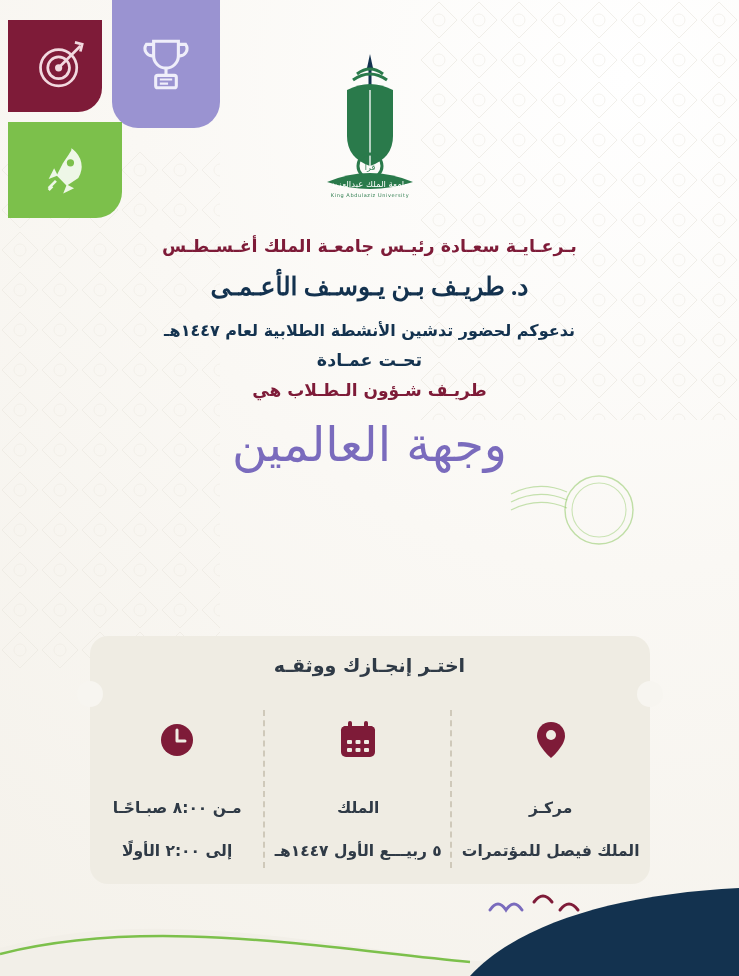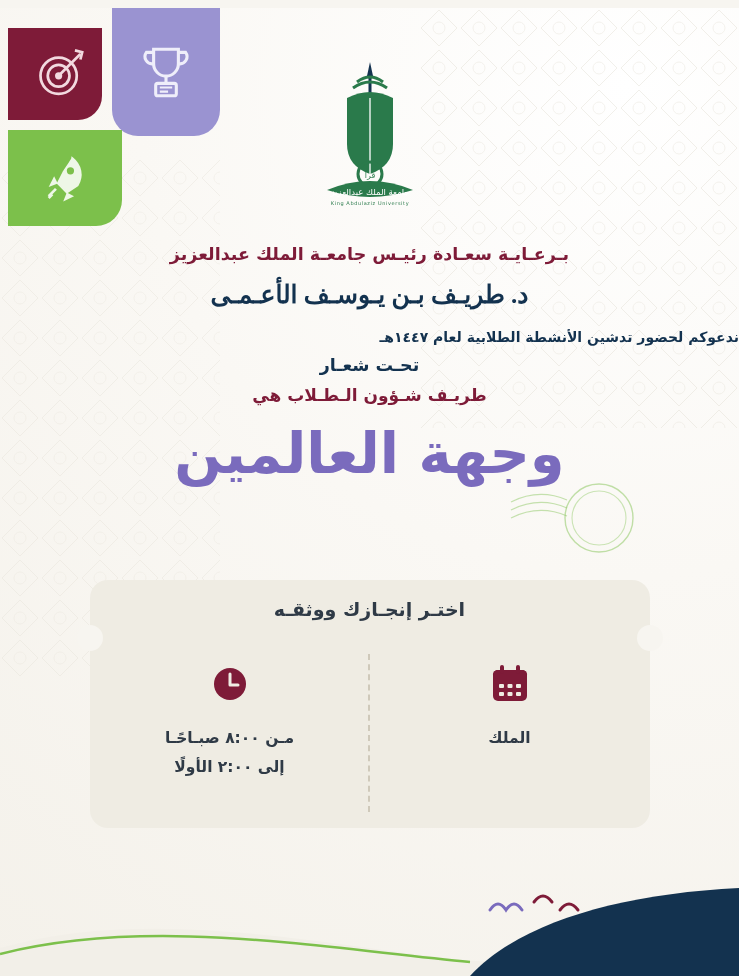--- a/index.html
+++ b/index.html
@@ -14,21 +14,20 @@
     font-family: "DejaVu Sans", "Liberation Sans", sans-serif;
     position: relative;
   }
 
   #poster {
     position: absolute;
     inset: 0;
     background:
       radial-gradient(circle at 85% 8%, #ffffff 0%, #faf8f4 45%, #f4f1ea 100%);
     overflow: hidden;
-    margin-top: 8px;
   }
 
   
   .pattern-wash {
     position: absolute;
     top: 0;
     right: 0;
     width: 320px;
     height: 420px;
     opacity: 0.45;
@@ -116,43 +115,42 @@
   }
   .line-name {
     font-size: 25px;
     font-weight: bold;
     letter-spacing: 1.5px;
     color: #13324f;
     margin-bottom: 20px;
     font-family: Liberation Serif, serif;
   }
   .line-invite {
-    font-size: 14px;
+    font-size: 16px;
     font-weight: bold;
     color: #13324f;
     margin-bottom: 10px;
-    text-align: right;
   }
   .line-under {
     font-size: 17.5px;
     font-weight: bold;
     letter-spacing: 2px;
     color: #13324f;
     margin-bottom: 10px;
   }
   .line-dept {
     font-size: 17px;
     font-weight: bold;
     letter-spacing: 1.6px;
     color: #7e1b38;
     margin-bottom: 6px;
   }
   .slogan {
-    font-size: 56px;
-    font-weight: bold;
+    font-size: 48px;
+    font-weight: normal;
     letter-spacing: 1px;
     color: #7a6bbd;
     margin-top: 14px;
     line-height: 1.25;
     position: relative;
     z-index: 3;
   }
 
   .slogan-deco {
     position: absolute;
@@ -162,21 +160,21 @@
     height: 110px;
     opacity: .85;
     pointer-events: none;
   }
 
   
   .ticket {
     position: absolute;
     left: 50%;
     transform: translateX(-50%);
-    top: 572px;
+    top: 636px;
     width: 560px;
   }
   .ticket-head {
     background: #efece3;
     border-radius: 18px 18px 0 0;
     height: 58px;
     display: flex;
     align-items: center;
     justify-content: center;
     font-size: 19px;
@@ -204,20 +202,21 @@
   .notch.right { right: -13px; }
 
   .tcol {
     flex: 1;
     padding: 26px 10px 16px;
     display: flex;
     flex-direction: column;
     align-items: center;
     text-align: center;
     position: relative;
+    gap: 14px;
   }
   .tcol + .tcol::after {
     content: "";
     position: absolute;
     right: 0;
     top: 16px;
     bottom: 16px;
     border-right: 2px dashed #cfc9ba;
   }
   .tcol .ico {
@@ -312,61 +311,72 @@
       <circle cx="75" cy="118" r="12" fill="none" stroke="#2a7a4b" stroke-width="3"></circle>
       <text x="75" y="122" text-anchor="middle" font-size="8" fill="#2a7a4b" font-family="DejaVu Sans, sans-serif">قرأ</text>
 
       <path d="M32 134 q43 -18 86 0 q-43 14 -86 0 z" fill="#2a7a4b"></path>
       <text x="75" y="139" text-anchor="middle" font-size="8.5" fill="#ffffff" font-family="DejaVu Sans, sans-serif">جامعة الملك عبدالعزيز</text>
       <text x="75" y="149" text-anchor="middle" font-size="5" fill="#2a7a4b" font-family="DejaVu Sans, sans-serif" letter-spacing="0.6">King Abdulaziz University</text>
     </svg>
   </div>
 
   <div class="content">
-    <div class="line-patron">بـرعـايـة سعـادة رئيـس جامعـة الملك عبدالعزيز</div>
+    <div class="line-patron">بـرعـايـة سعـادة رئيـس جامعـة الملك أغـسـطـس</div>
     <div class="line-name">د. طريـف بـن يـوسـف الأعـمـى</div>
     <div class="line-invite">ندعوكم لحضور تدشين الأنشطة الطلابية لعام ١٤٤٧هـ</div>
-    <div class="line-under">تحـت شعـار</div>
+    <div class="line-under">تحـت عمـادة</div>
     <div class="line-dept">طريـف شـؤون الـطـلاب هي</div>
     <div class="slogan">وجهة العالمين</div>
   </div>
 
   <svg class="slogan-deco" viewBox="0 0 150 110">
     <circle cx="98" cy="40" r="34" fill="none" stroke="#7cc04b" stroke-width="1.4" opacity=".55"></circle>
     <circle cx="98" cy="40" r="27" fill="none" stroke="#7cc04b" stroke-width="1.1" opacity=".45"></circle>
     <path d="M10 24 q28 -14 56 -2" fill="none" stroke="#7cc04b" stroke-width="1.3" opacity=".5"></path>
     <path d="M10 32 q28 -14 56 -2" fill="none" stroke="#7cc04b" stroke-width="1.3" opacity=".5"></path>
     <path d="M10 40 q28 -14 56 -2" fill="none" stroke="#7cc04b" stroke-width="1.3" opacity=".5"></path>
   </svg>
 
   <div class="ticket">
     <div class="ticket-head">اختـر إنجـازك ووثقـه</div>
     <div class="ticket-body">
       <div class="notch left"></div>
       <div class="notch right"></div>
 
+      <div class="tcol">
+        <span class="ico">
+          <svg width="34" height="40" viewBox="0 0 34 40">
+            <path d="M17 2 C9 2 3 8 3 16 c0 10 14 22 14 22 s14 -12 14 -22 c0 -8 -6 -14 -14 -14 z" fill="#7e1b38"></path>
+            <circle cx="17" cy="15" r="5" fill="#efece3"></circle>
+          </svg>
+        </span>
+        <div class="tline">مركـز</div>
+        <div class="tline">الملك فيصل للمؤتمرات</div>
+      </div>
 
       <div class="tcol">
         <span class="ico">
           <svg width="38" height="40" viewBox="0 0 38 40">
             <rect x="2" y="6" width="34" height="31" rx="5" fill="#7e1b38"></rect>
             <rect x="2" y="6" width="34" height="9" rx="5" fill="#7e1b38"></rect>
             <rect x="9" y="1" width="4" height="9" rx="2" fill="#7e1b38"></rect>
             <rect x="25" y="1" width="4" height="9" rx="2" fill="#7e1b38"></rect>
             <g fill="#efece3">
               <rect x="8" y="20" width="5" height="4" rx="1"></rect>
               <rect x="16.5" y="20" width="5" height="4" rx="1"></rect>
               <rect x="25" y="20" width="5" height="4" rx="1"></rect>
               <rect x="8" y="28" width="5" height="4" rx="1"></rect>
               <rect x="16.5" y="28" width="5" height="4" rx="1"></rect>
               <rect x="25" y="28" width="5" height="4" rx="1"></rect>
             </g>
           </svg>
         </span>
         <div class="tline">الملك</div>
+        <div class="tline">٥ ربيـــع الأول ١٤٤٧هـ</div>
       </div>
 
       <div class="tcol">
         <span class="ico">
           <svg width="38" height="40" viewBox="0 0 38 40">
             <circle cx="19" cy="20" r="16" fill="#7e1b38"></circle>
             <path d="M19 10 v11 h8" stroke="#efece3" stroke-width="3" fill="none" stroke-linecap="round" stroke-linejoin="round"></path>
           </svg>
         </span>
         <div class="tline">مـن ٨:٠٠ صبـاحًـا</div>

